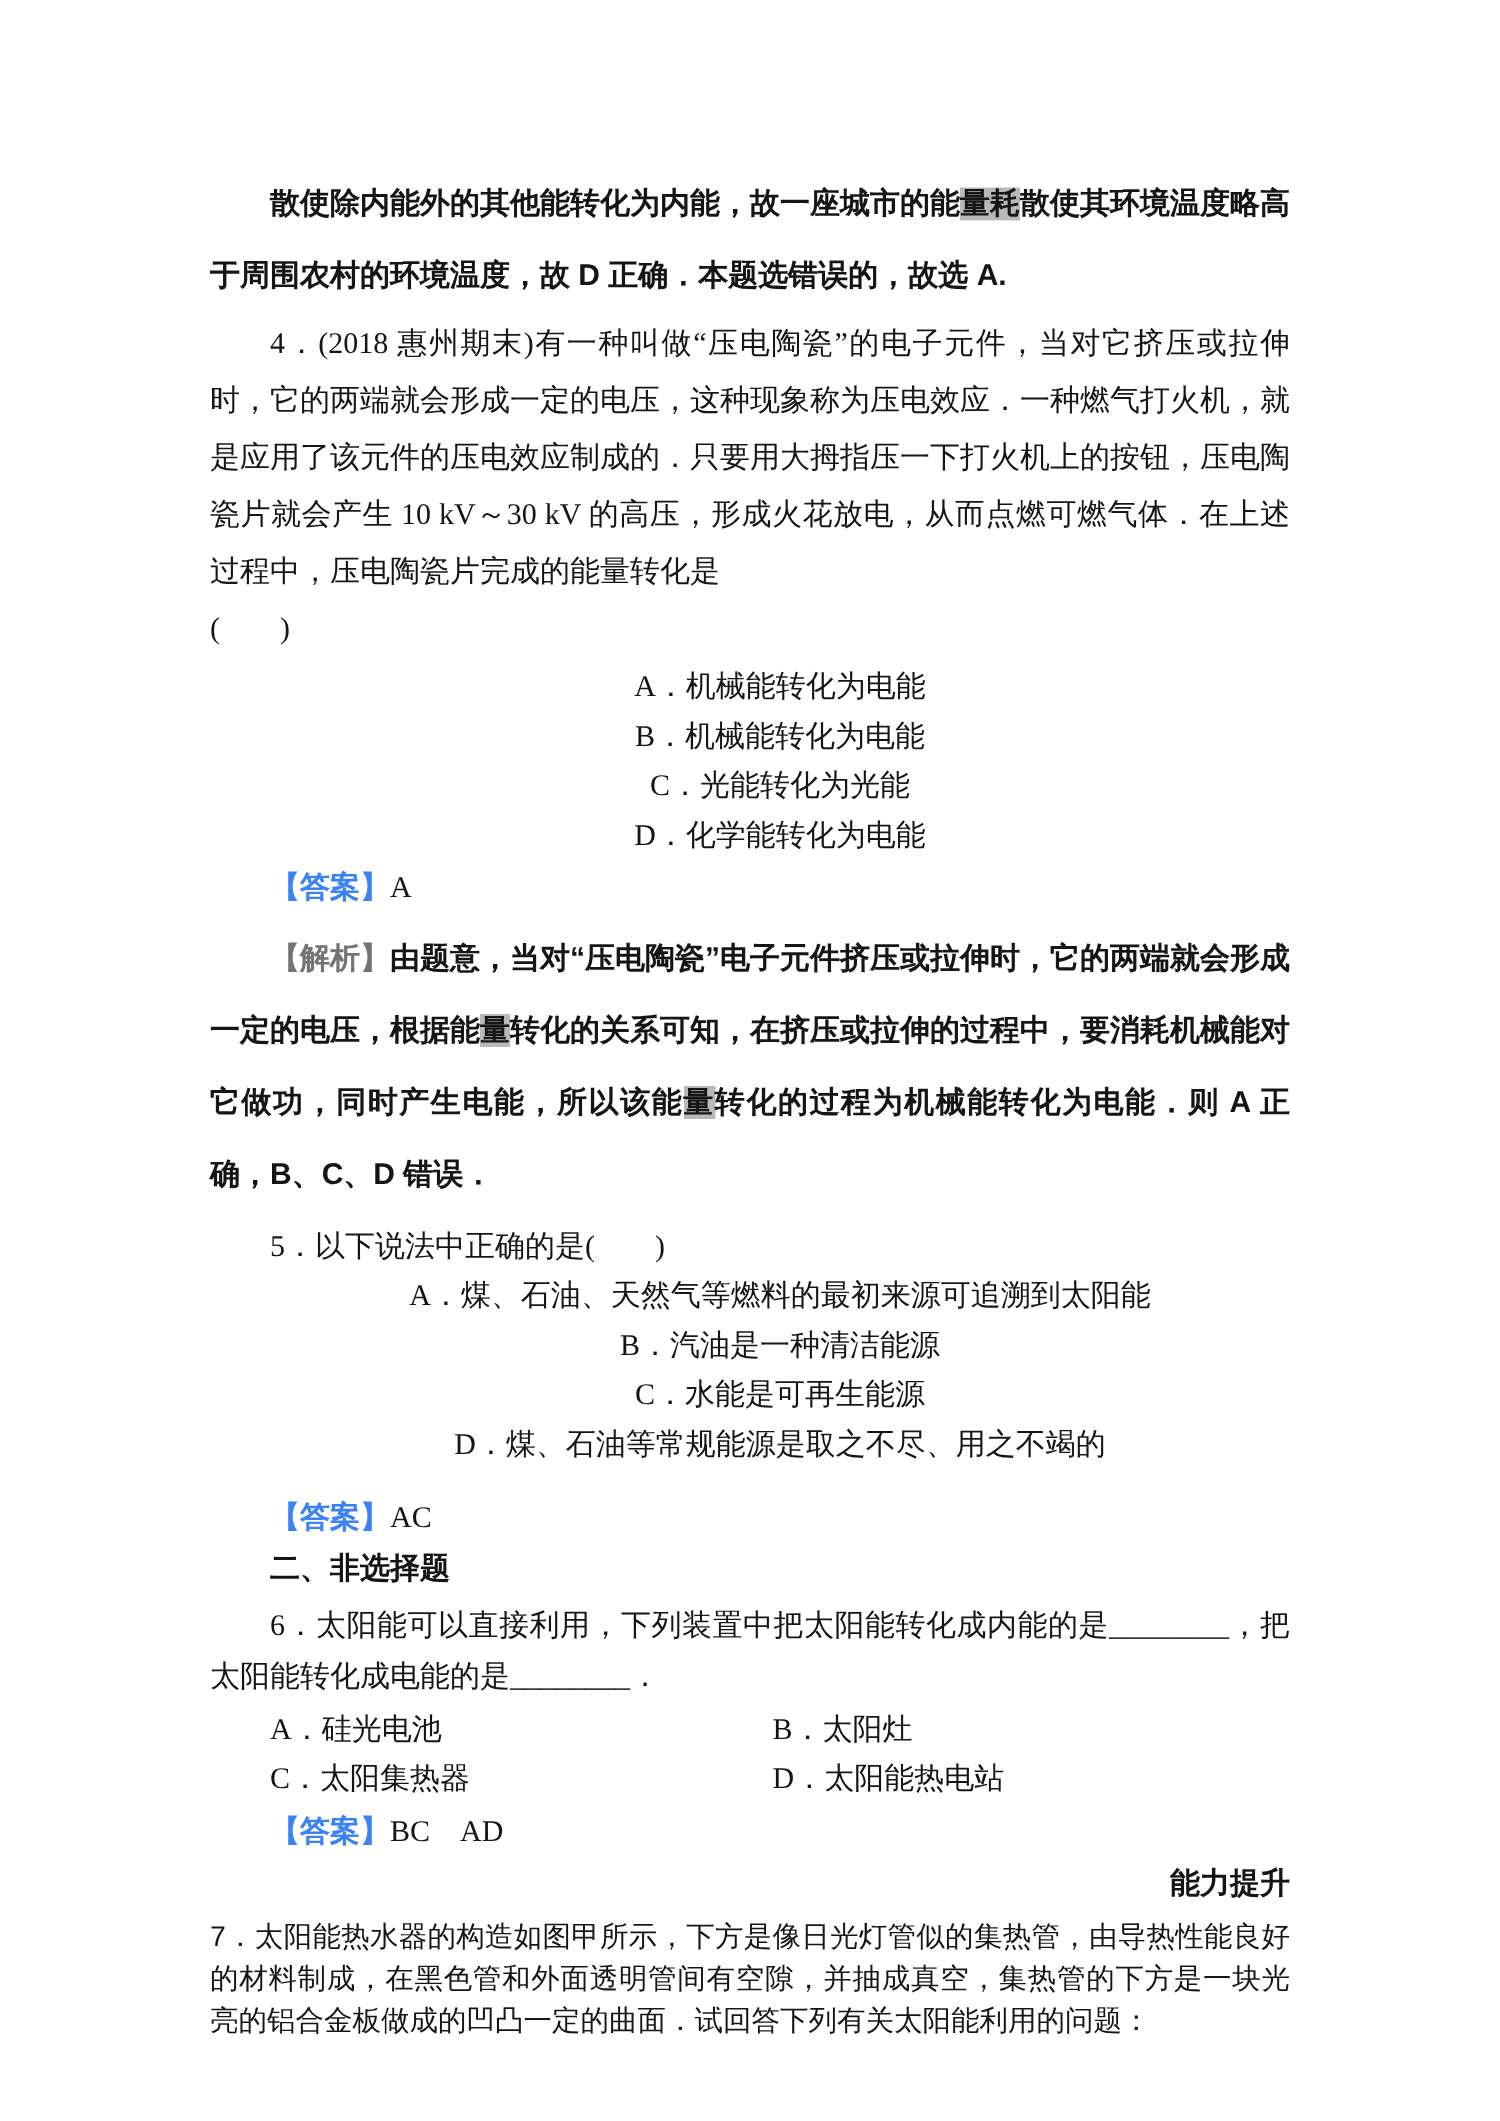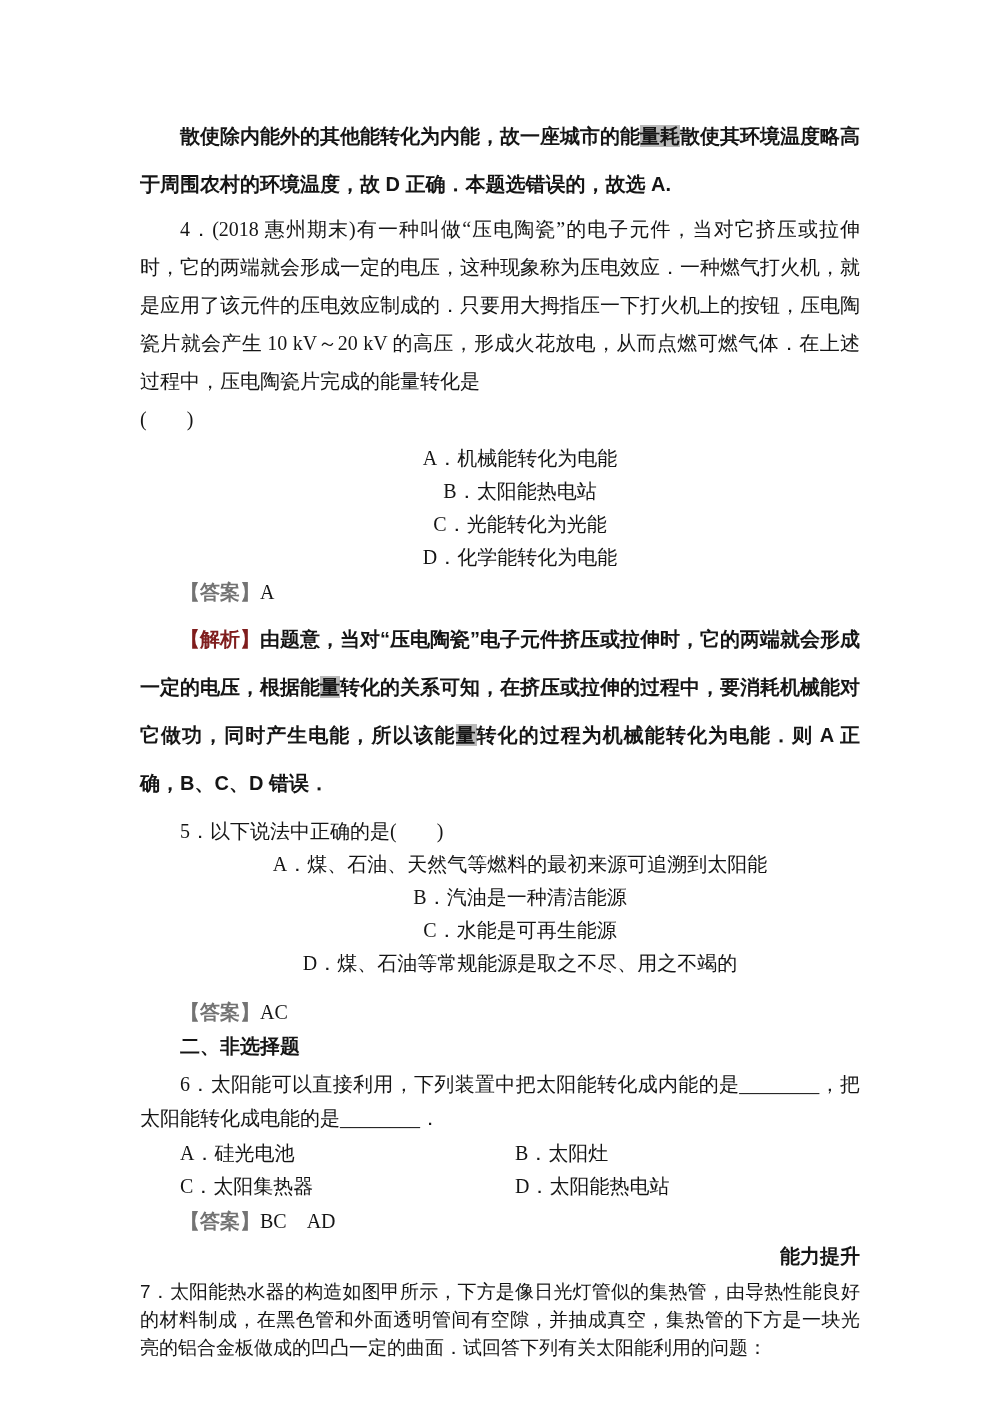--- a/index.html
+++ b/index.html
@@ -9,22 +9,22 @@
         padding:112px 140px 0 140px;background:#ffffff;overflow:hidden;}
   p{margin:0;}
   .intro{font-family:"Liberation Sans","DejaVu Sans",sans-serif;font-weight:700;
          font-size:20px;line-height:48px;text-indent:2em;text-align:justify;margin-bottom:2px;}
   .stem{font-size:20px;line-height:38px;text-indent:2em;text-align:justify;}
   .src-bold{font-family:"Liberation Sans","DejaVu Sans",sans-serif;font-weight:400;}
   .paren-line{font-size:20px;line-height:38px;}
   .opts{margin:4px 0 0 0;}
   .opt{font-size:20px;line-height:33px;padding-left:2em;text-align:center;}
   .ans-line{font-size:20px;line-height:33px;padding-left:2em;margin:2px 0 0 0;}
-  .ans-label{color:#737373;font-family:"Liberation Sans","DejaVu Sans",sans-serif;font-weight:700;}
-  .ana-label{color:#7f1d1d;font-family:"Liberation Sans","DejaVu Sans",sans-serif;font-weight:700;}
+  .ans-label{color:#3b82f6;font-family:"Liberation Sans","DejaVu Sans",sans-serif;font-weight:700;}
+  .ana-label{color:#737373;font-family:"Liberation Sans","DejaVu Sans",sans-serif;font-weight:700;}
   .analysis{font-family:"Liberation Sans","DejaVu Sans",sans-serif;font-weight:700;
             font-size:20px;line-height:48px;text-indent:2em;text-align:justify;margin-top:6px;}
   .analysis .ana-label{font-weight:700;}
   .q5stem{font-size:20px;line-height:33px;padding-left:2em;margin-top:8px;}
   .sec-head{font-family:"Liberation Sans","DejaVu Sans",sans-serif;font-weight:700;
             font-size:20px;line-height:34px;padding-left:2em;}
   .q6stem{font-size:20px;line-height:34px;text-indent:2em;text-align:justify;margin-top:4px;}
   .opt-grid{margin-top:2px;}
   .opt-row{display:flex;font-size:20px;line-height:33px;}
   .opt-cell-l{padding-left:2em;width:335px;box-sizing:border-box;}
@@ -35,26 +35,26 @@
       font-size:19px;line-height:28px;text-align:justify;margin-top:6px;}
   .hl{background:#b9b9b9;}
 </style>
 </head>
 <body>
 
 <div class="page">
 
   <p class="intro">散使除内能外的其他能转化为内能，故一座城市的能<span class="hl">量</span><span class="hl">耗</span>散使其环境温度略高于周围农村的环境温度，故 D 正确．本题选错误的，故选 A.</p>
 
-  <p class="stem"><span>4．</span><span>(2018 </span><span class="src-bold">惠州期末</span><span>)</span><span>有一种叫做“压电陶瓷”的电子元件，当对它挤压或拉伸时，它的两端就会形成一定的电压，这种现象称为压电效应．一种燃气打火机，就是应用了该元件的压电效应制成的．只要用大拇指压一下打火机上的按钮，压电陶瓷片就会产生 10 kV～20 kV 的高压，形成火花放电，从而点燃可燃气体．在上述过程中，压电陶瓷片完成的能量转化是</span></p>
+  <p class="stem"><span>4．</span><span>(2018 </span><span class="src-bold">惠州期末</span><span>)</span><span>有一种叫做“压电陶瓷”的电子元件，当对它挤压或拉伸时，它的两端就会形成一定的电压，这种现象称为压电效应．一种燃气打火机，就是应用了该元件的压电效应制成的．只要用大拇指压一下打火机上的按钮，压电陶瓷片就会产生 10 kV～30 kV 的高压，形成火花放电，从而点燃可燃气体．在上述过程中，压电陶瓷片完成的能量转化是</span></p>
   <p class="paren-line">(　　)</p>
 
   <div class="opts">
     <p class="opt">A．机械能转化为电能</p>
-    <p class="opt">B．太阳能热电站</p>
+    <p class="opt">B．机械能转化为电能</p>
     <p class="opt">C．光能转化为光能</p>
     <p class="opt">D．化学能转化为电能</p>
   </div>
 
   <p class="ans-line"><span class="ans-label">【答案】</span><span>A</span></p>
 
   <p class="analysis"><span class="ana-label">【解析】</span><span>由题意，当对“压电陶瓷”电子元件挤压或拉伸时，它的两端就会形成一定的电压，根据能<span class="hl">量</span>转化的关系可知，在挤压或拉伸的过程中，要消耗机械能对它做功，同时产生电能，所以该能<span class="hl">量</span>转化的过程为机械能转化为电能．则 A 正确，B、C、D 错误．</span></p>
 
   <p class="q5stem">5．以下说法中正确的是(　　)</p>
   <div class="opts" style="margin-top:0;">

